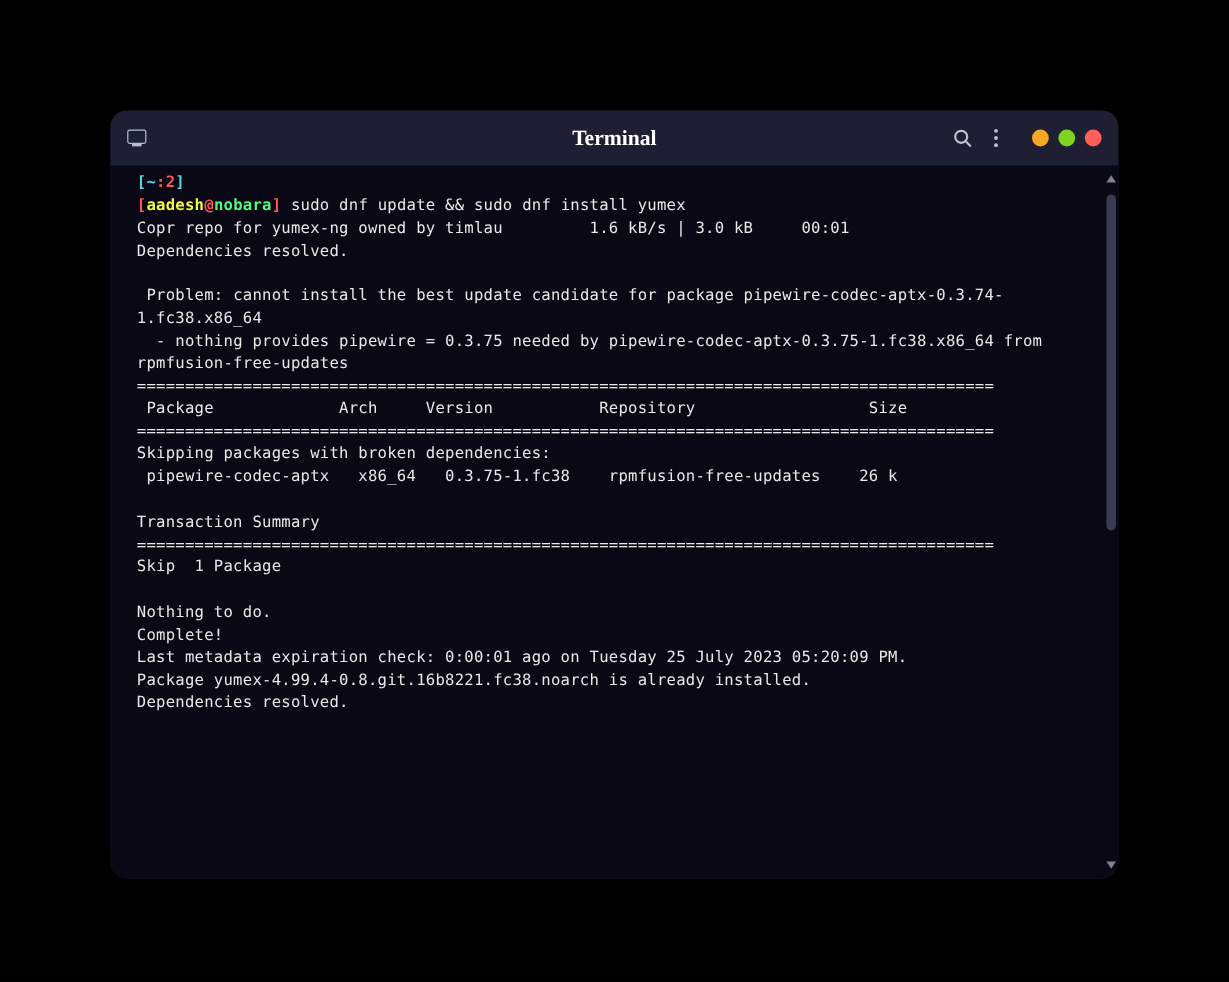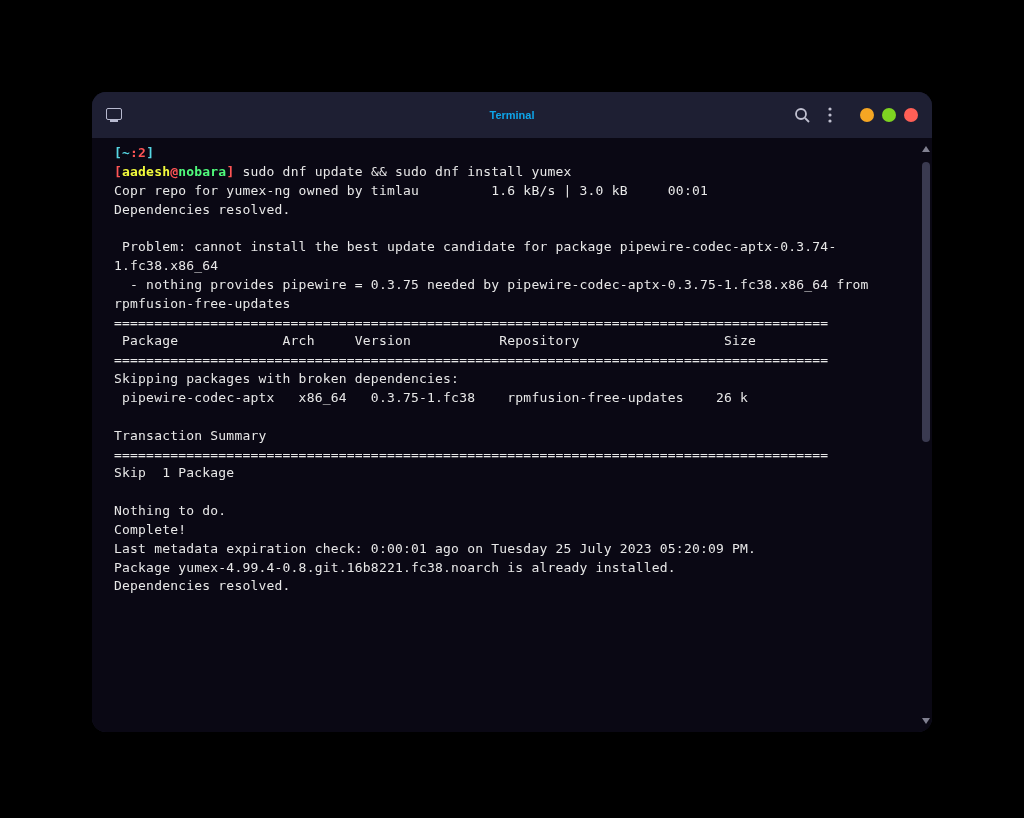--- a/index.html
+++ b/index.html
@@ -30,24 +30,24 @@
       position: relative;
     }
     .screen-ic {
       width: 16px; height: 12px; border: 1.5px solid #b8bad0; border-radius: 2px;
     }
     .screen-stand { width: 8px; height: 2px; background: #b8bad0; margin: 0 auto; }
     .title-text {
       position: absolute;
       left: 50%;
       transform: translateX(-50%);
-      color: #0ea5e9;
-      font-size: 11px;
+      color: #ffffff;
+      font-size: 18px;
       font-weight: bold;
-      font-family: Liberation Sans, sans-serif;
+      font-family: Liberation Serif, serif;
     }
     .right-controls {
       margin-left: auto;
       display: flex;
       align-items: center;
       gap: 18px;
     }
     .search-icon svg, .menu-icon svg {
       display: block;
     }

